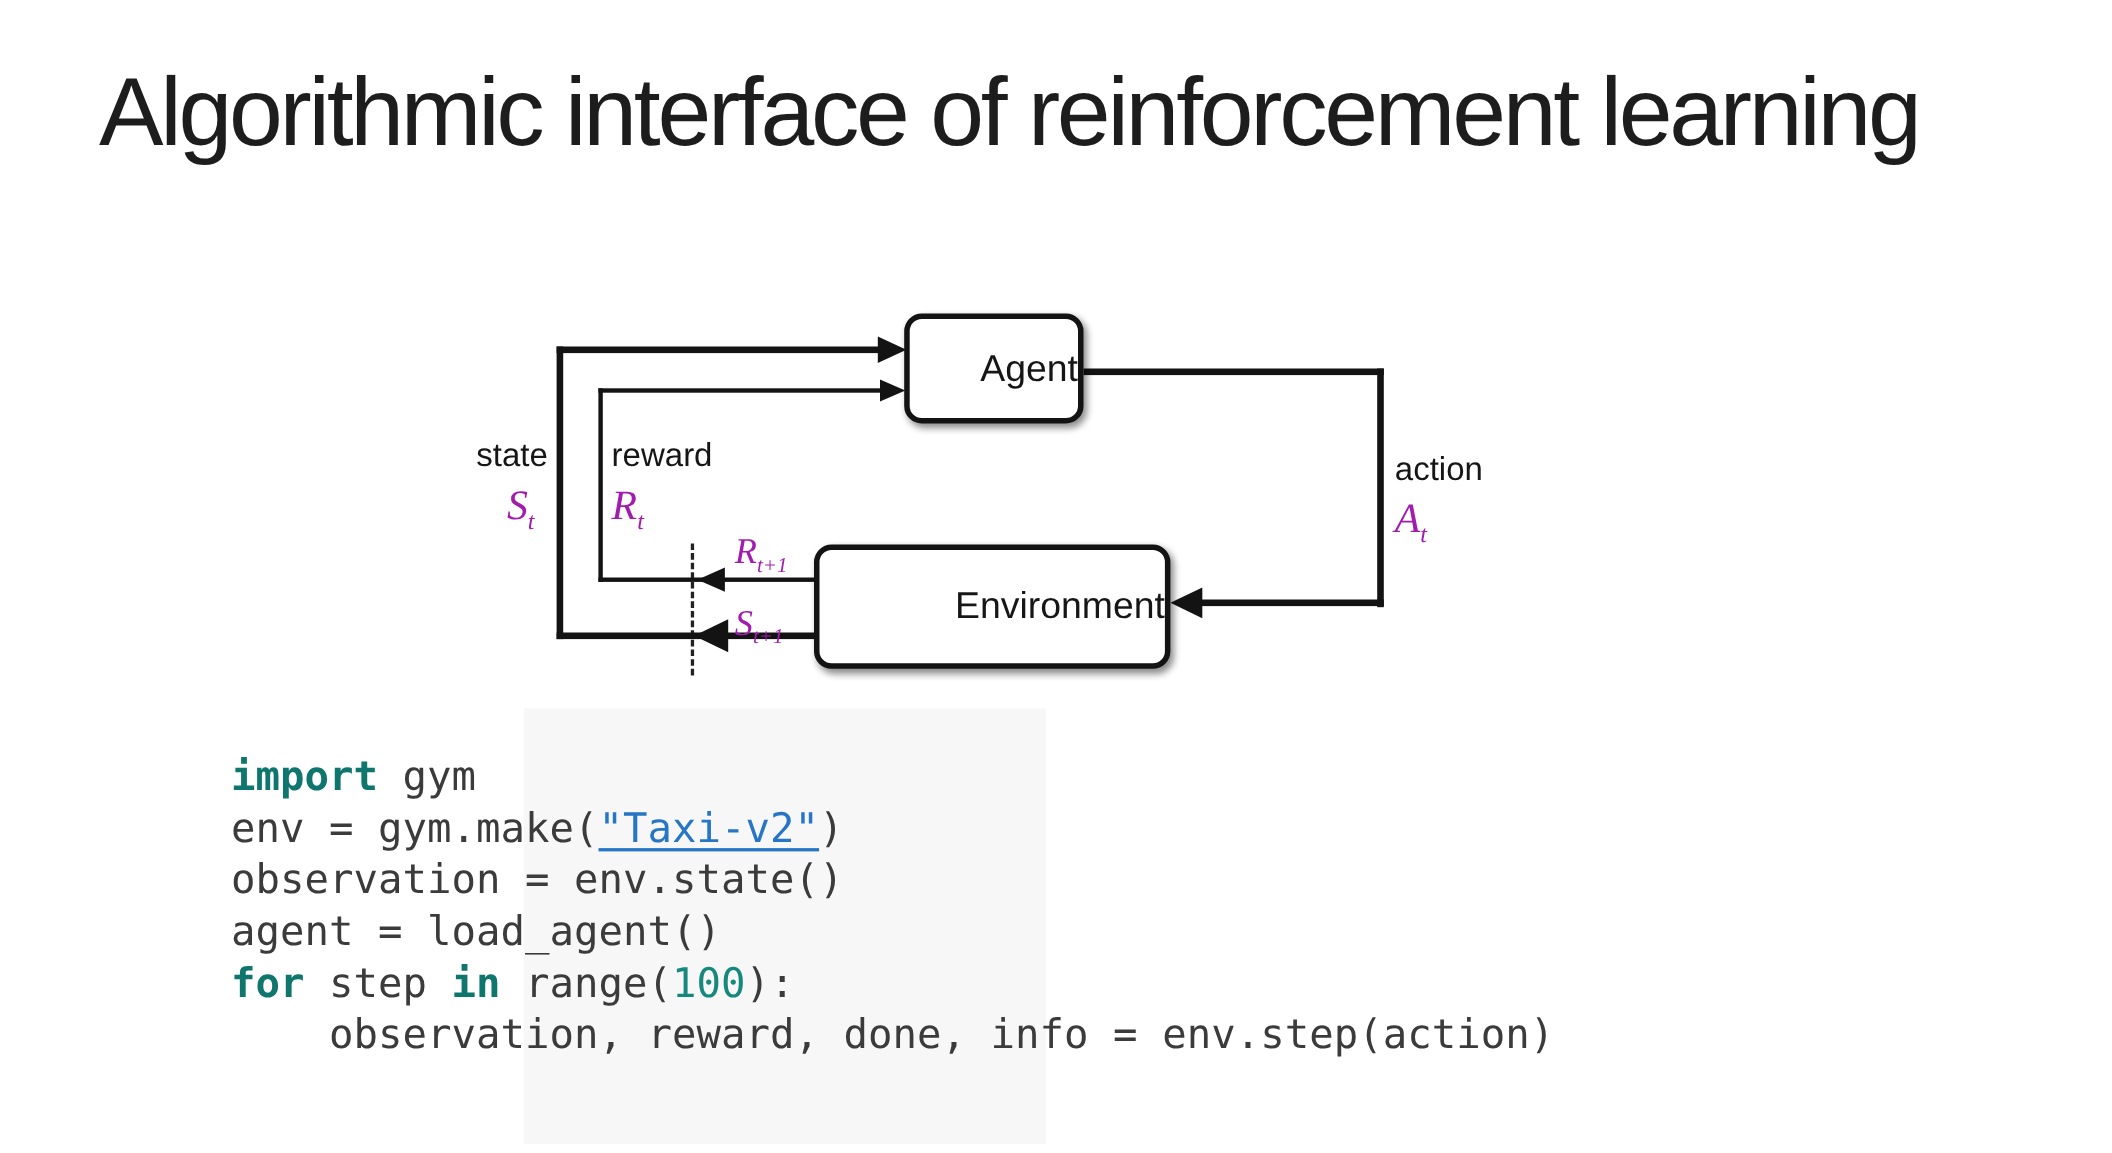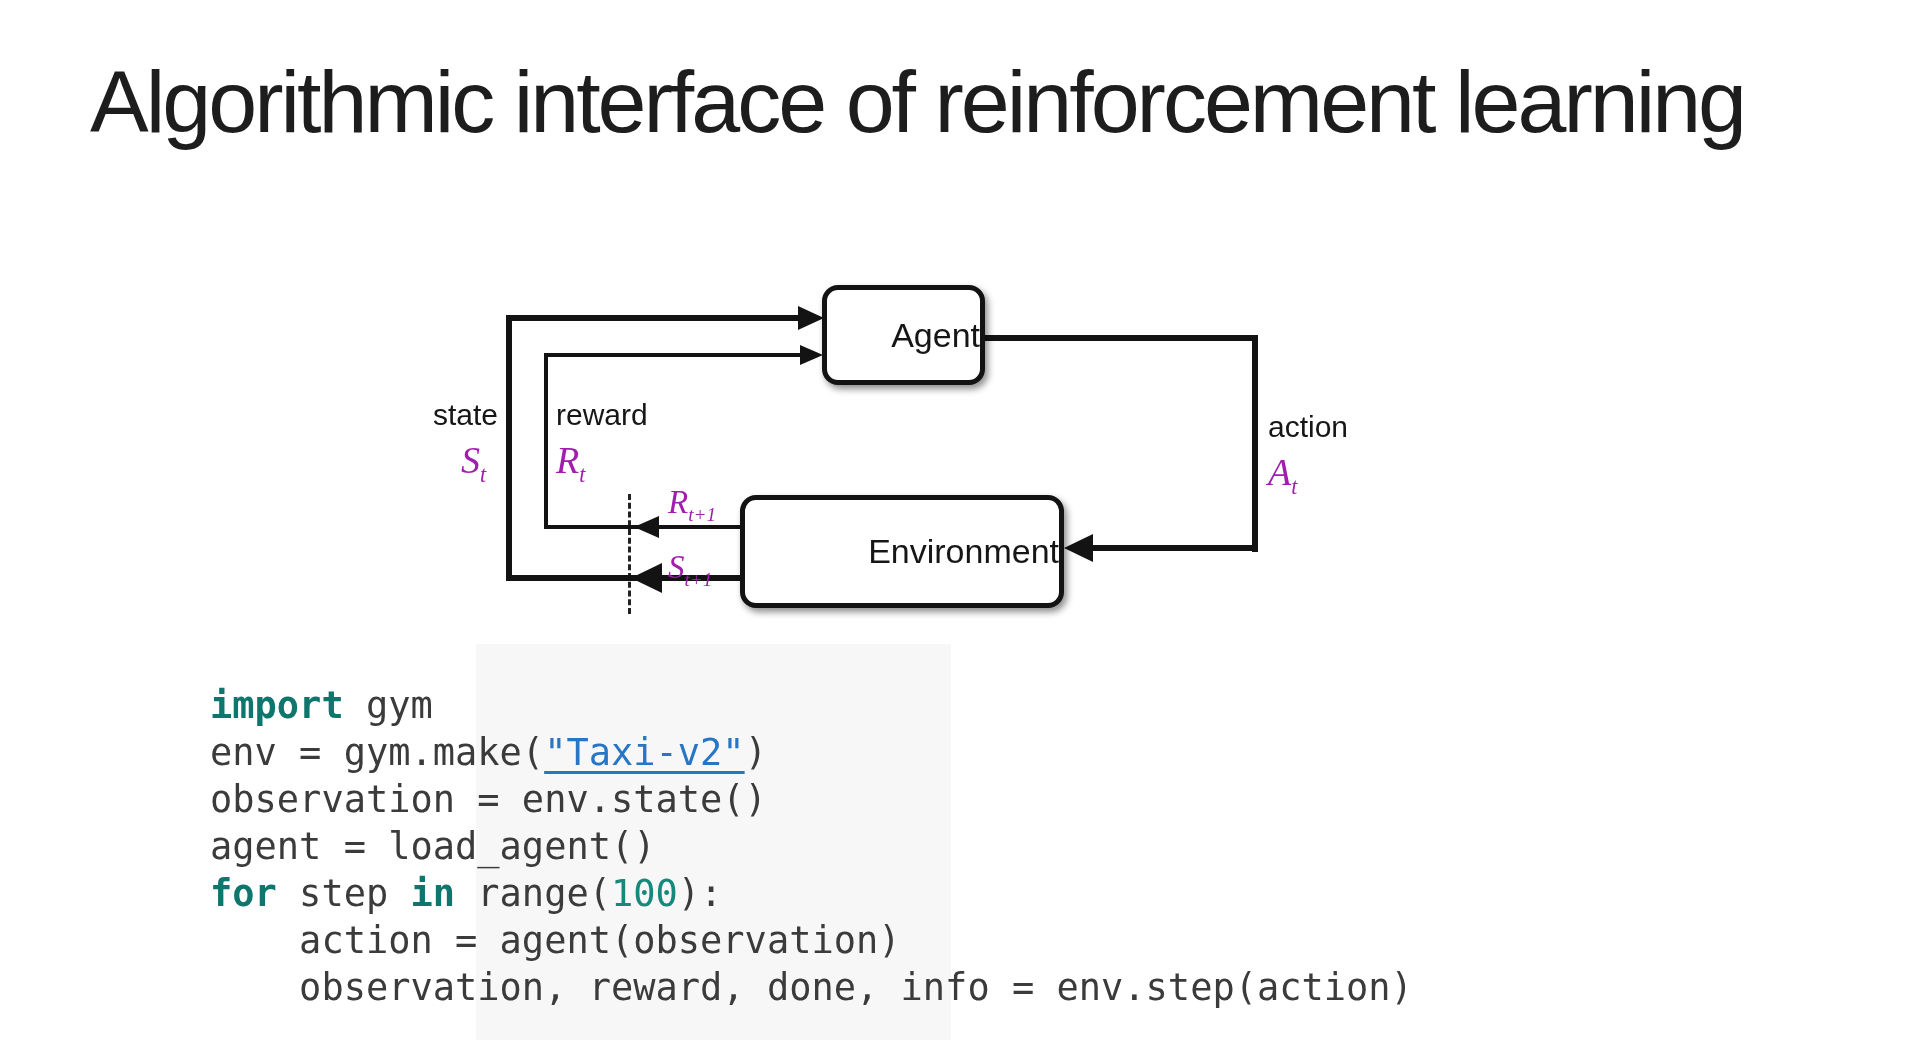--- a/index.html
+++ b/index.html
@@ -119,17 +119,16 @@
     <div class="math sym-next-state"><span>S</span><sub>t+1</sub></div>
   </div>
 
   <div class="code-bg"></div>
   <div class="code">
     <div class="code-line"><span class="tok-kw">import</span><span> gym</span></div>
     <div class="code-line"><span>env = gym.make(</span><span class="tok-str">"Taxi-v2"</span><span>)</span></div>
     <div class="code-line"><span>observation = env.state()</span></div>
     <div class="code-line"><span>agent = load_agent()</span></div>
     <div class="code-line"><span class="tok-kw">for</span><span> step </span><span class="tok-kw">in</span><span> range(</span><span class="tok-num">100</span><span>):</span></div>
-    <div class="code-line"><span>    action = agent(observation)</span></div>
     <div class="code-line"><span>    observation, reward, done, info = env.step(action)</span></div>
   </div>
 
 </div>
 
 </body></html>

